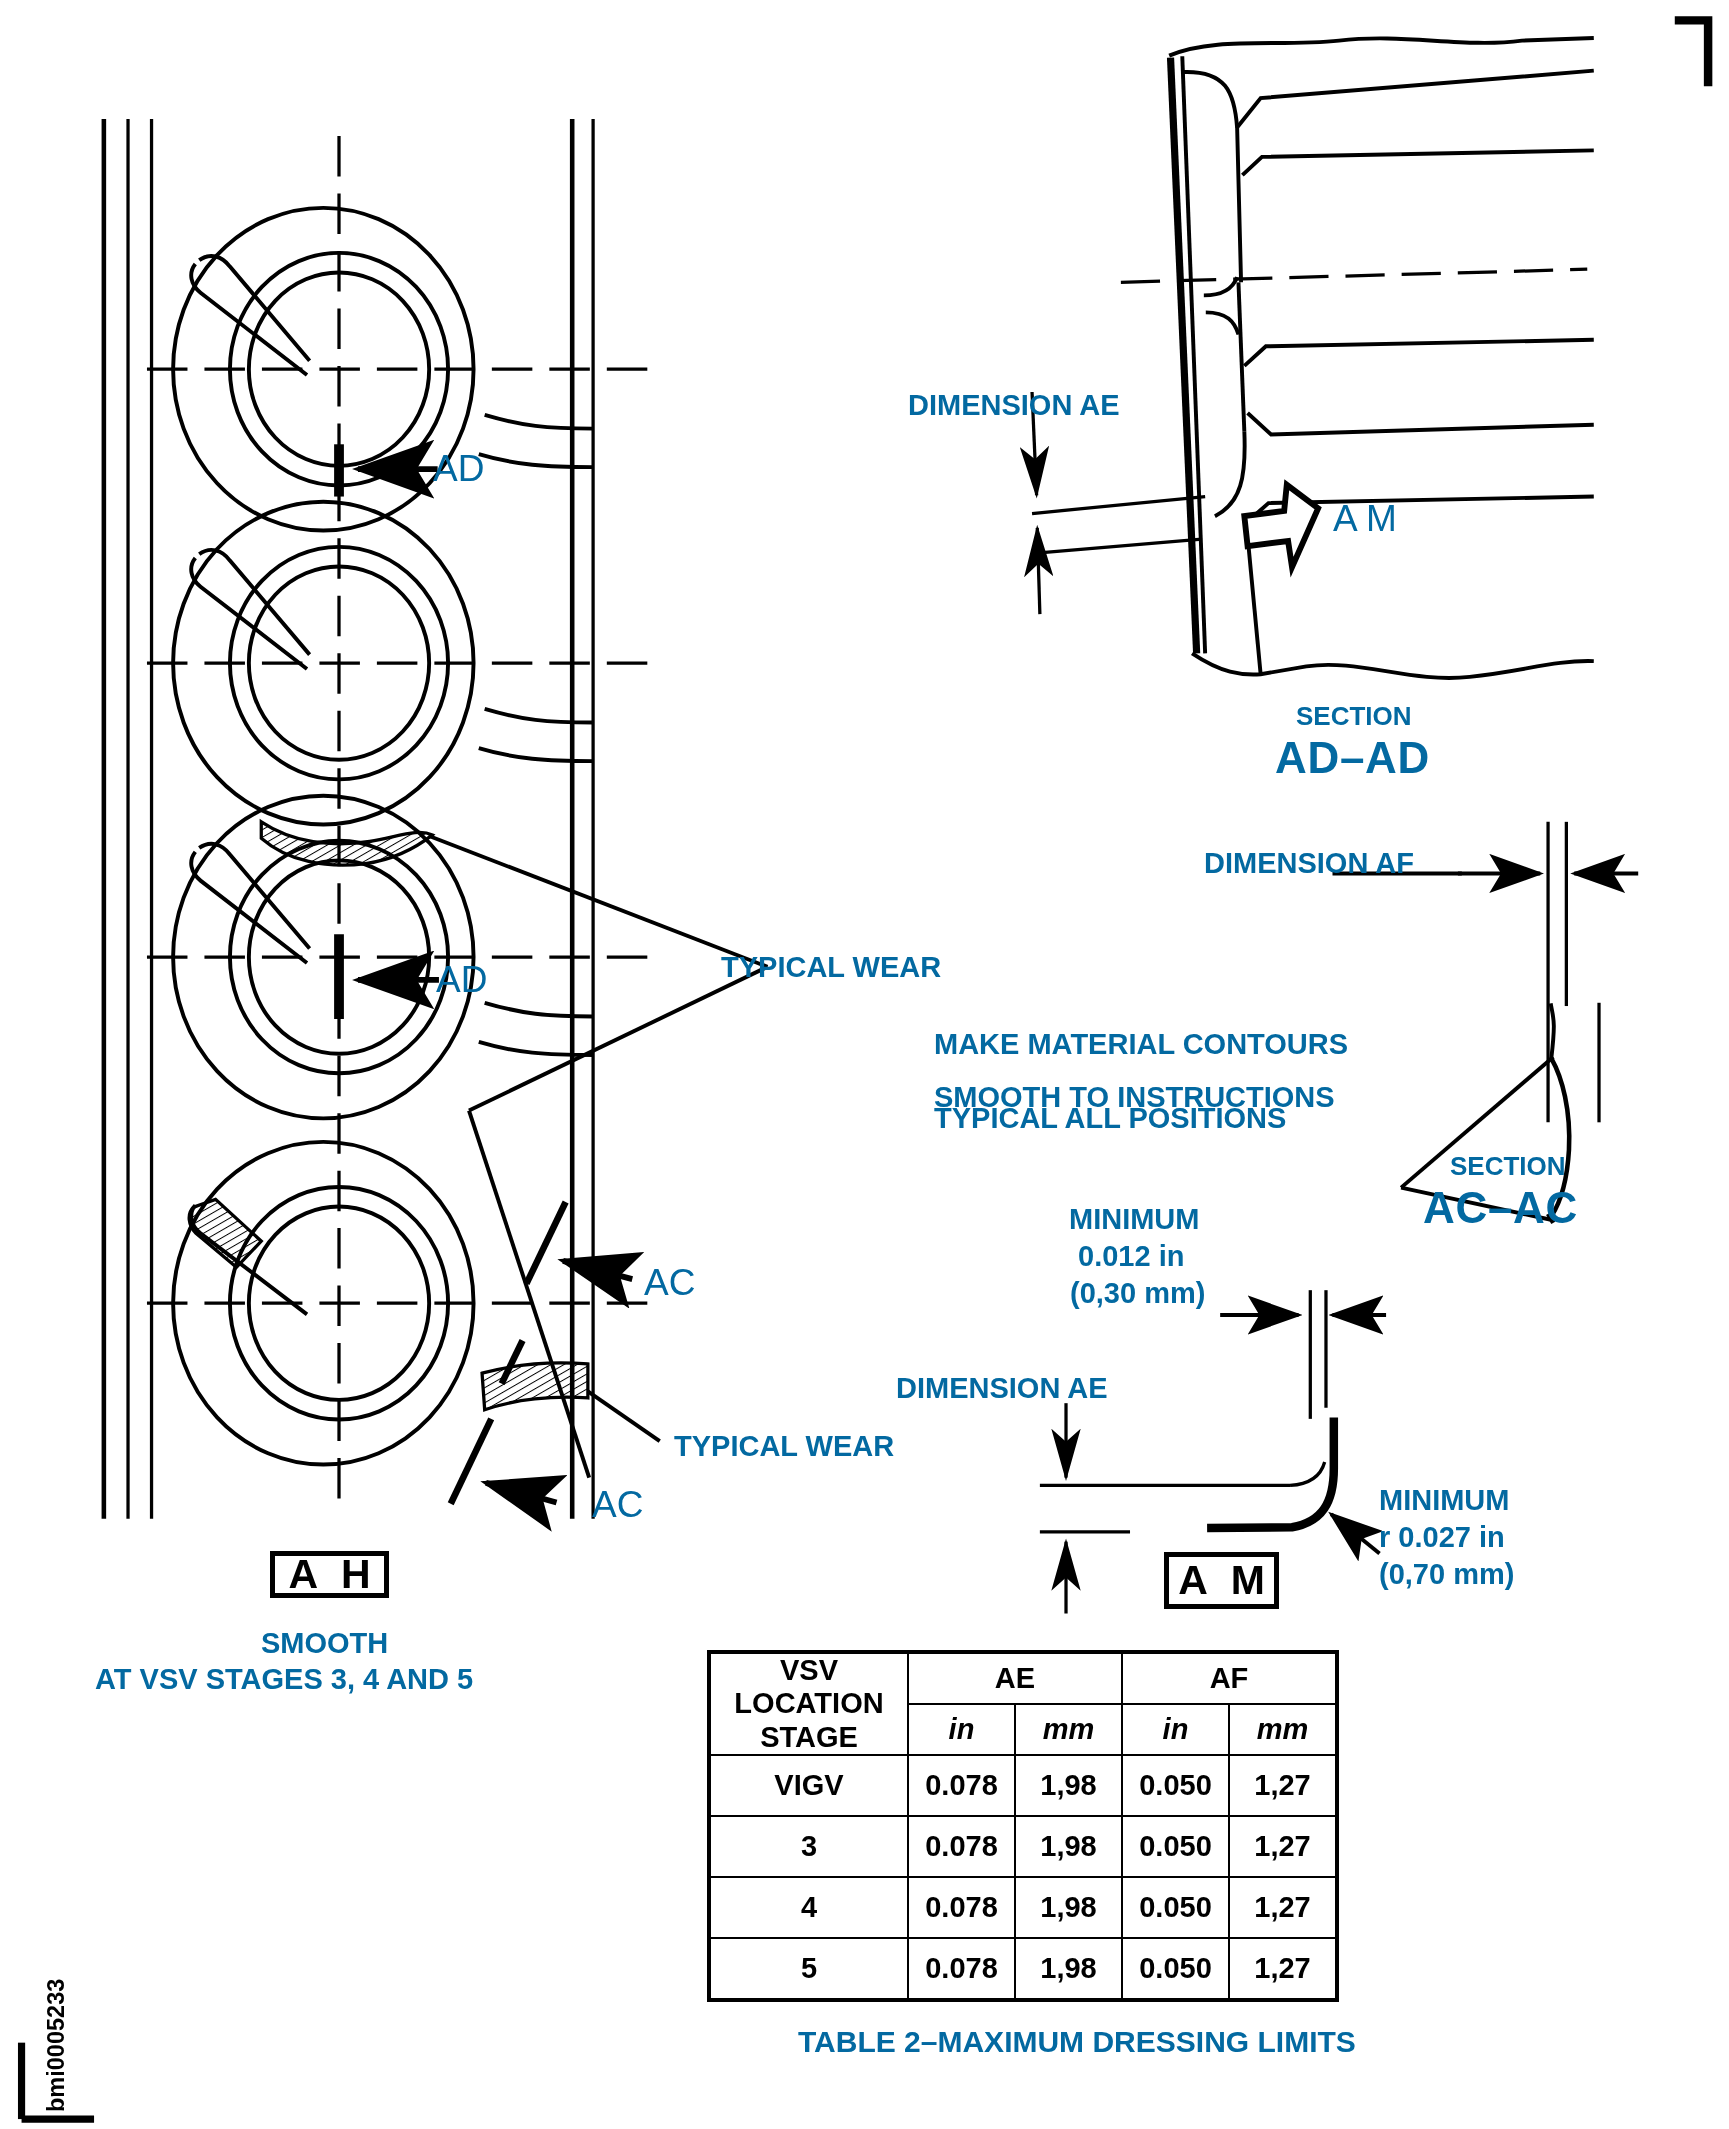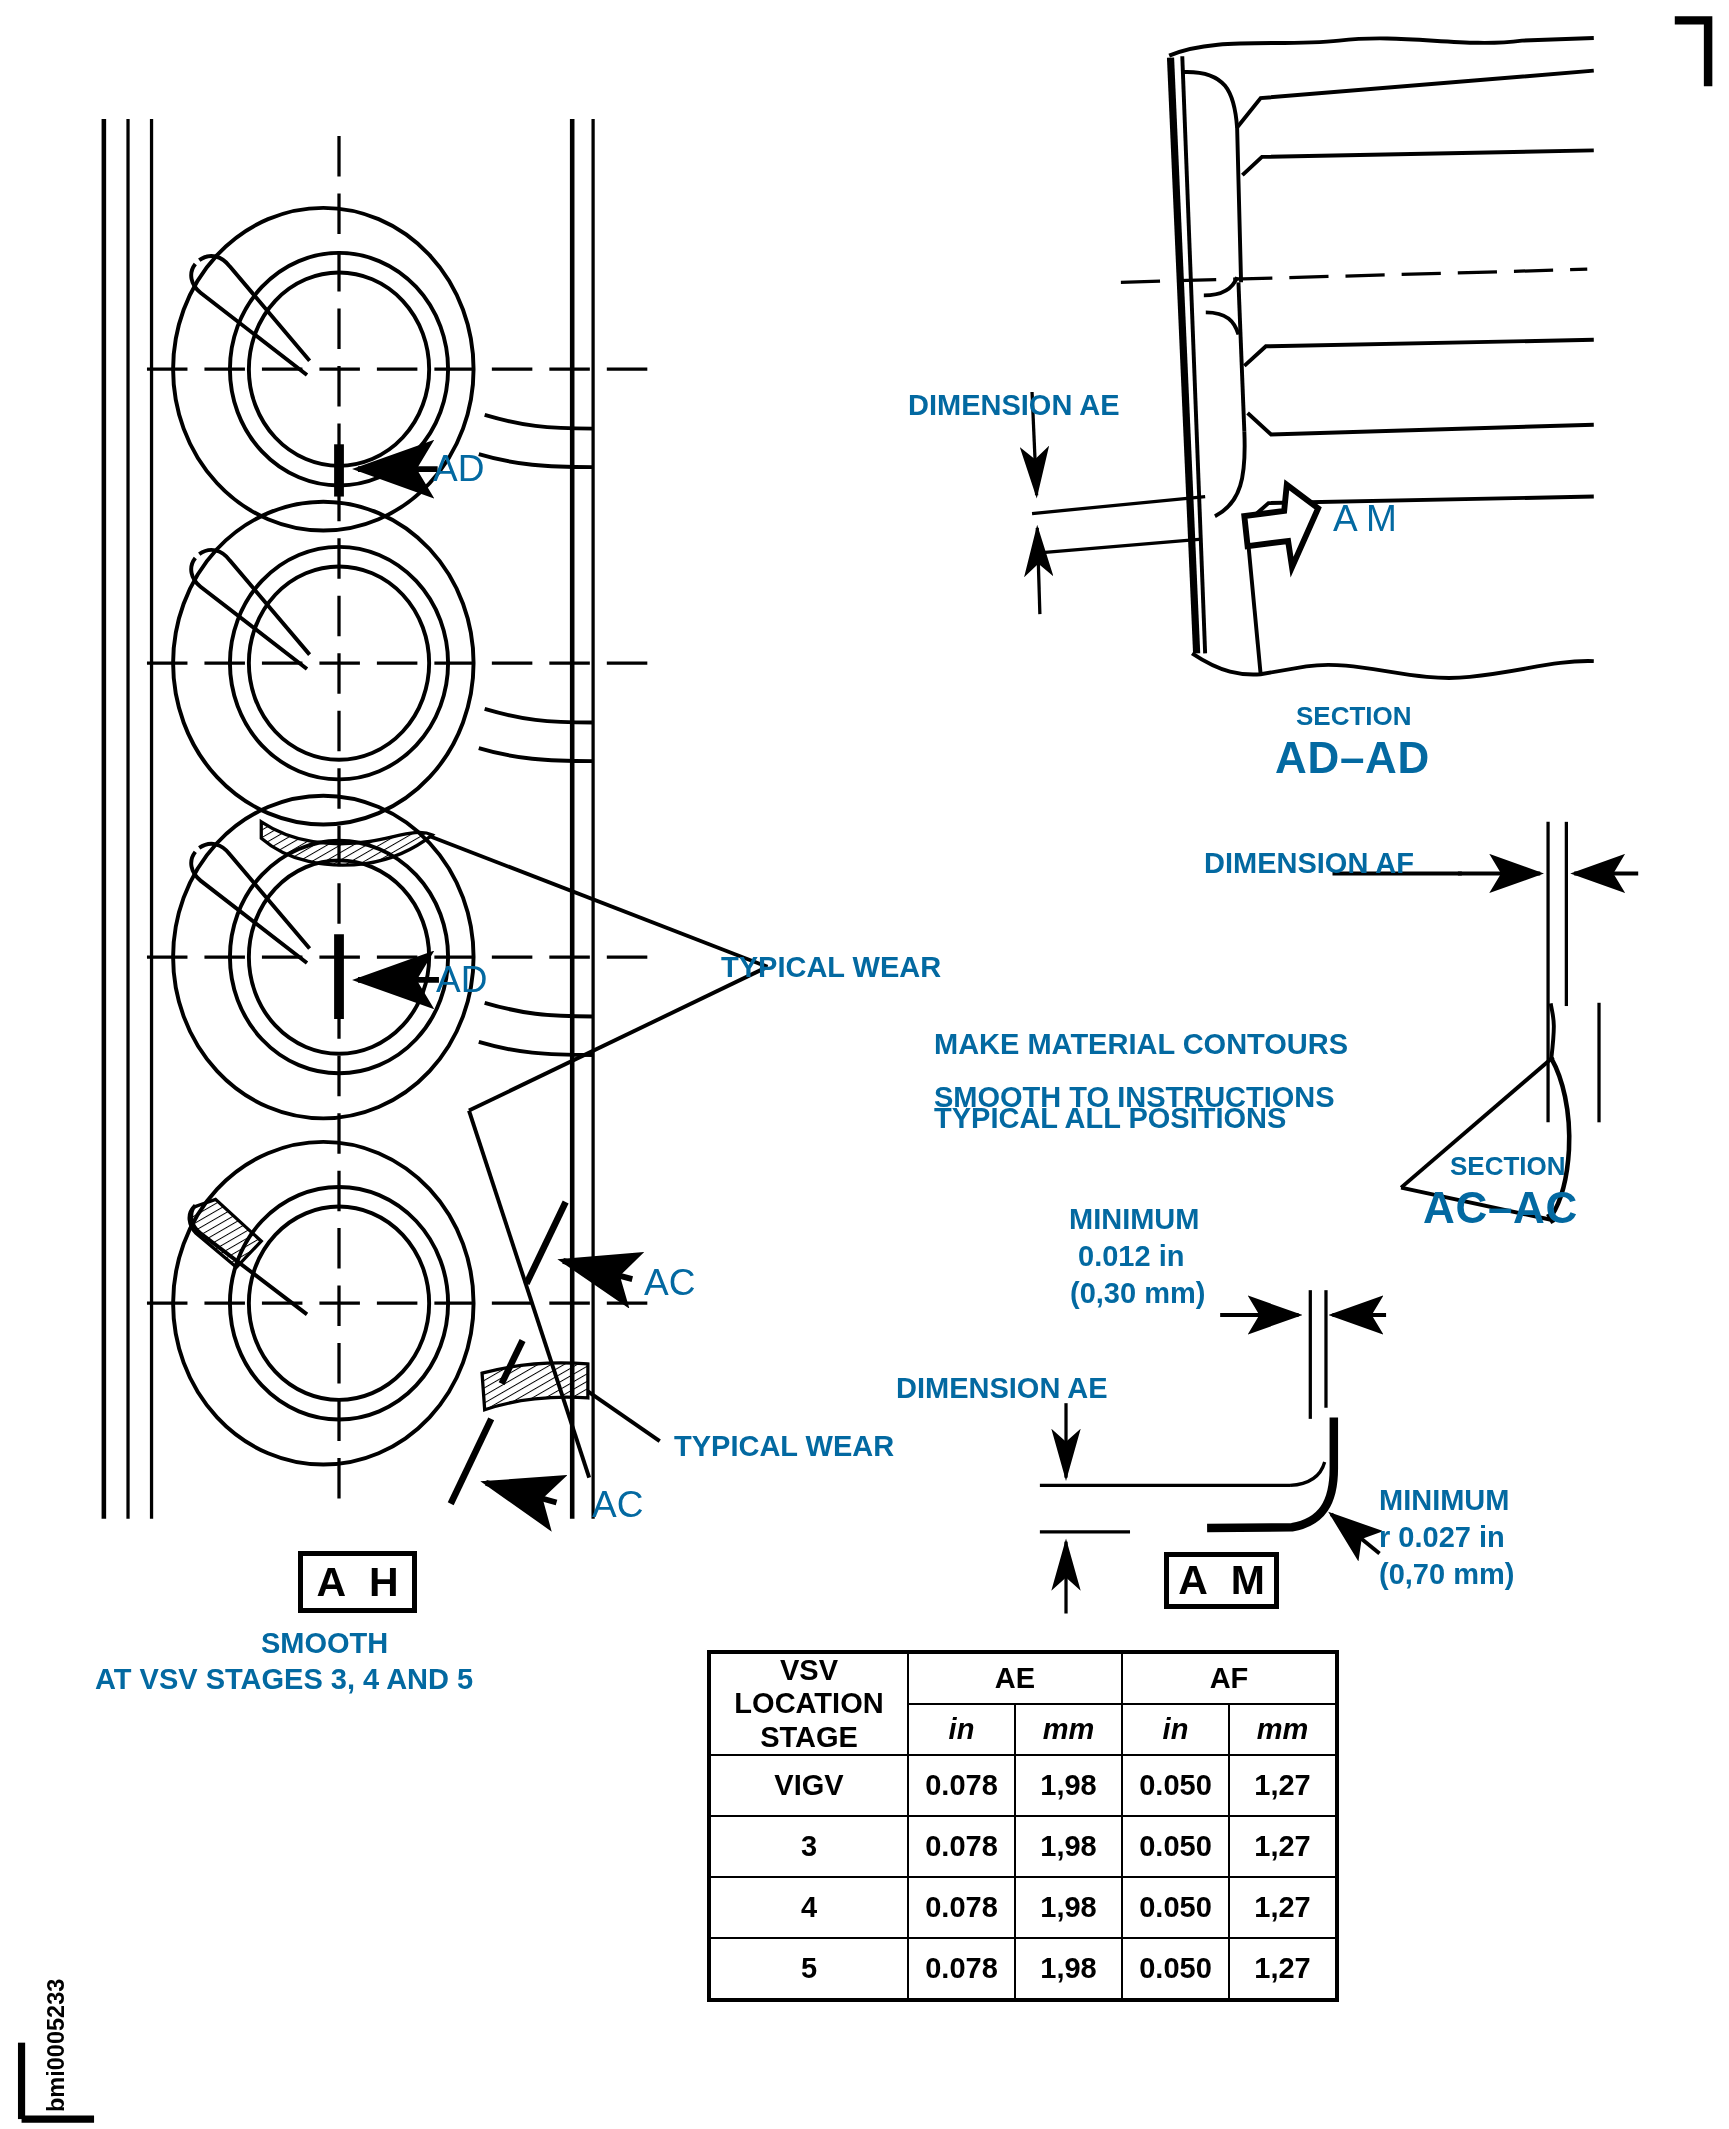--- a/index.html
+++ b/index.html
@@ -314,21 +314,21 @@
   <div class="txt t-big" style="left:436px; top:959px;">AD</div>
 
   <div class="txt t-big" style="left:644px; top:1262px;">AC</div>
 
   <div class="txt t-big" style="left:592px; top:1484px;">AC</div>
 
   <div class="txt t-label" style="left:721px; top:951px;">TYPICAL WEAR</div>
 
   <div class="txt t-label" style="left:674px; top:1430px;">TYPICAL WEAR</div>
 
-  <div class="flagbox" style="left:270px; top:1551px; width:119px; height:62px;margin-left:28px;">
+  <div class="flagbox" style="left:270px; top:1551px; width:119px; height:47px;">
     <span>A H</span>
   </div>
 
   <div class="txt t-label" style="left:261px; top:1627px;">SMOOTH</div>
 
   <div class="txt t-label" style="left:95px; top:1663px;">AT VSV STAGES 3, 4 AND 5</div>
 
   <div class="txt t-label" style="left:908px; top:389px;">DIMENSION AE</div>
 
   <div class="txt t-big" style="left:1333px; top:498px;">A M</div>
@@ -403,17 +403,18 @@
       <tr>
         <td class="stage-cell outer-l outer-b">5</td>
         <td class="val-cell outer-b">0.078</td>
         <td class="val-cell outer-b">1,98</td>
         <td class="val-cell outer-b">0.050</td>
         <td class="val-cell outer-r outer-b">1,27</td>
       </tr>
     </tbody>
   </table>
 
+  <div class="txt t-tablecap" style="left:798px; top:2025px;">TABLE 2–MAXIMUM DRESSING LIMITS</div>
 
   <div class="vertical-id" style="left:43px; top:2112px;">bmi0005233</div>
 
 </div>
 
 
 </body></html>

